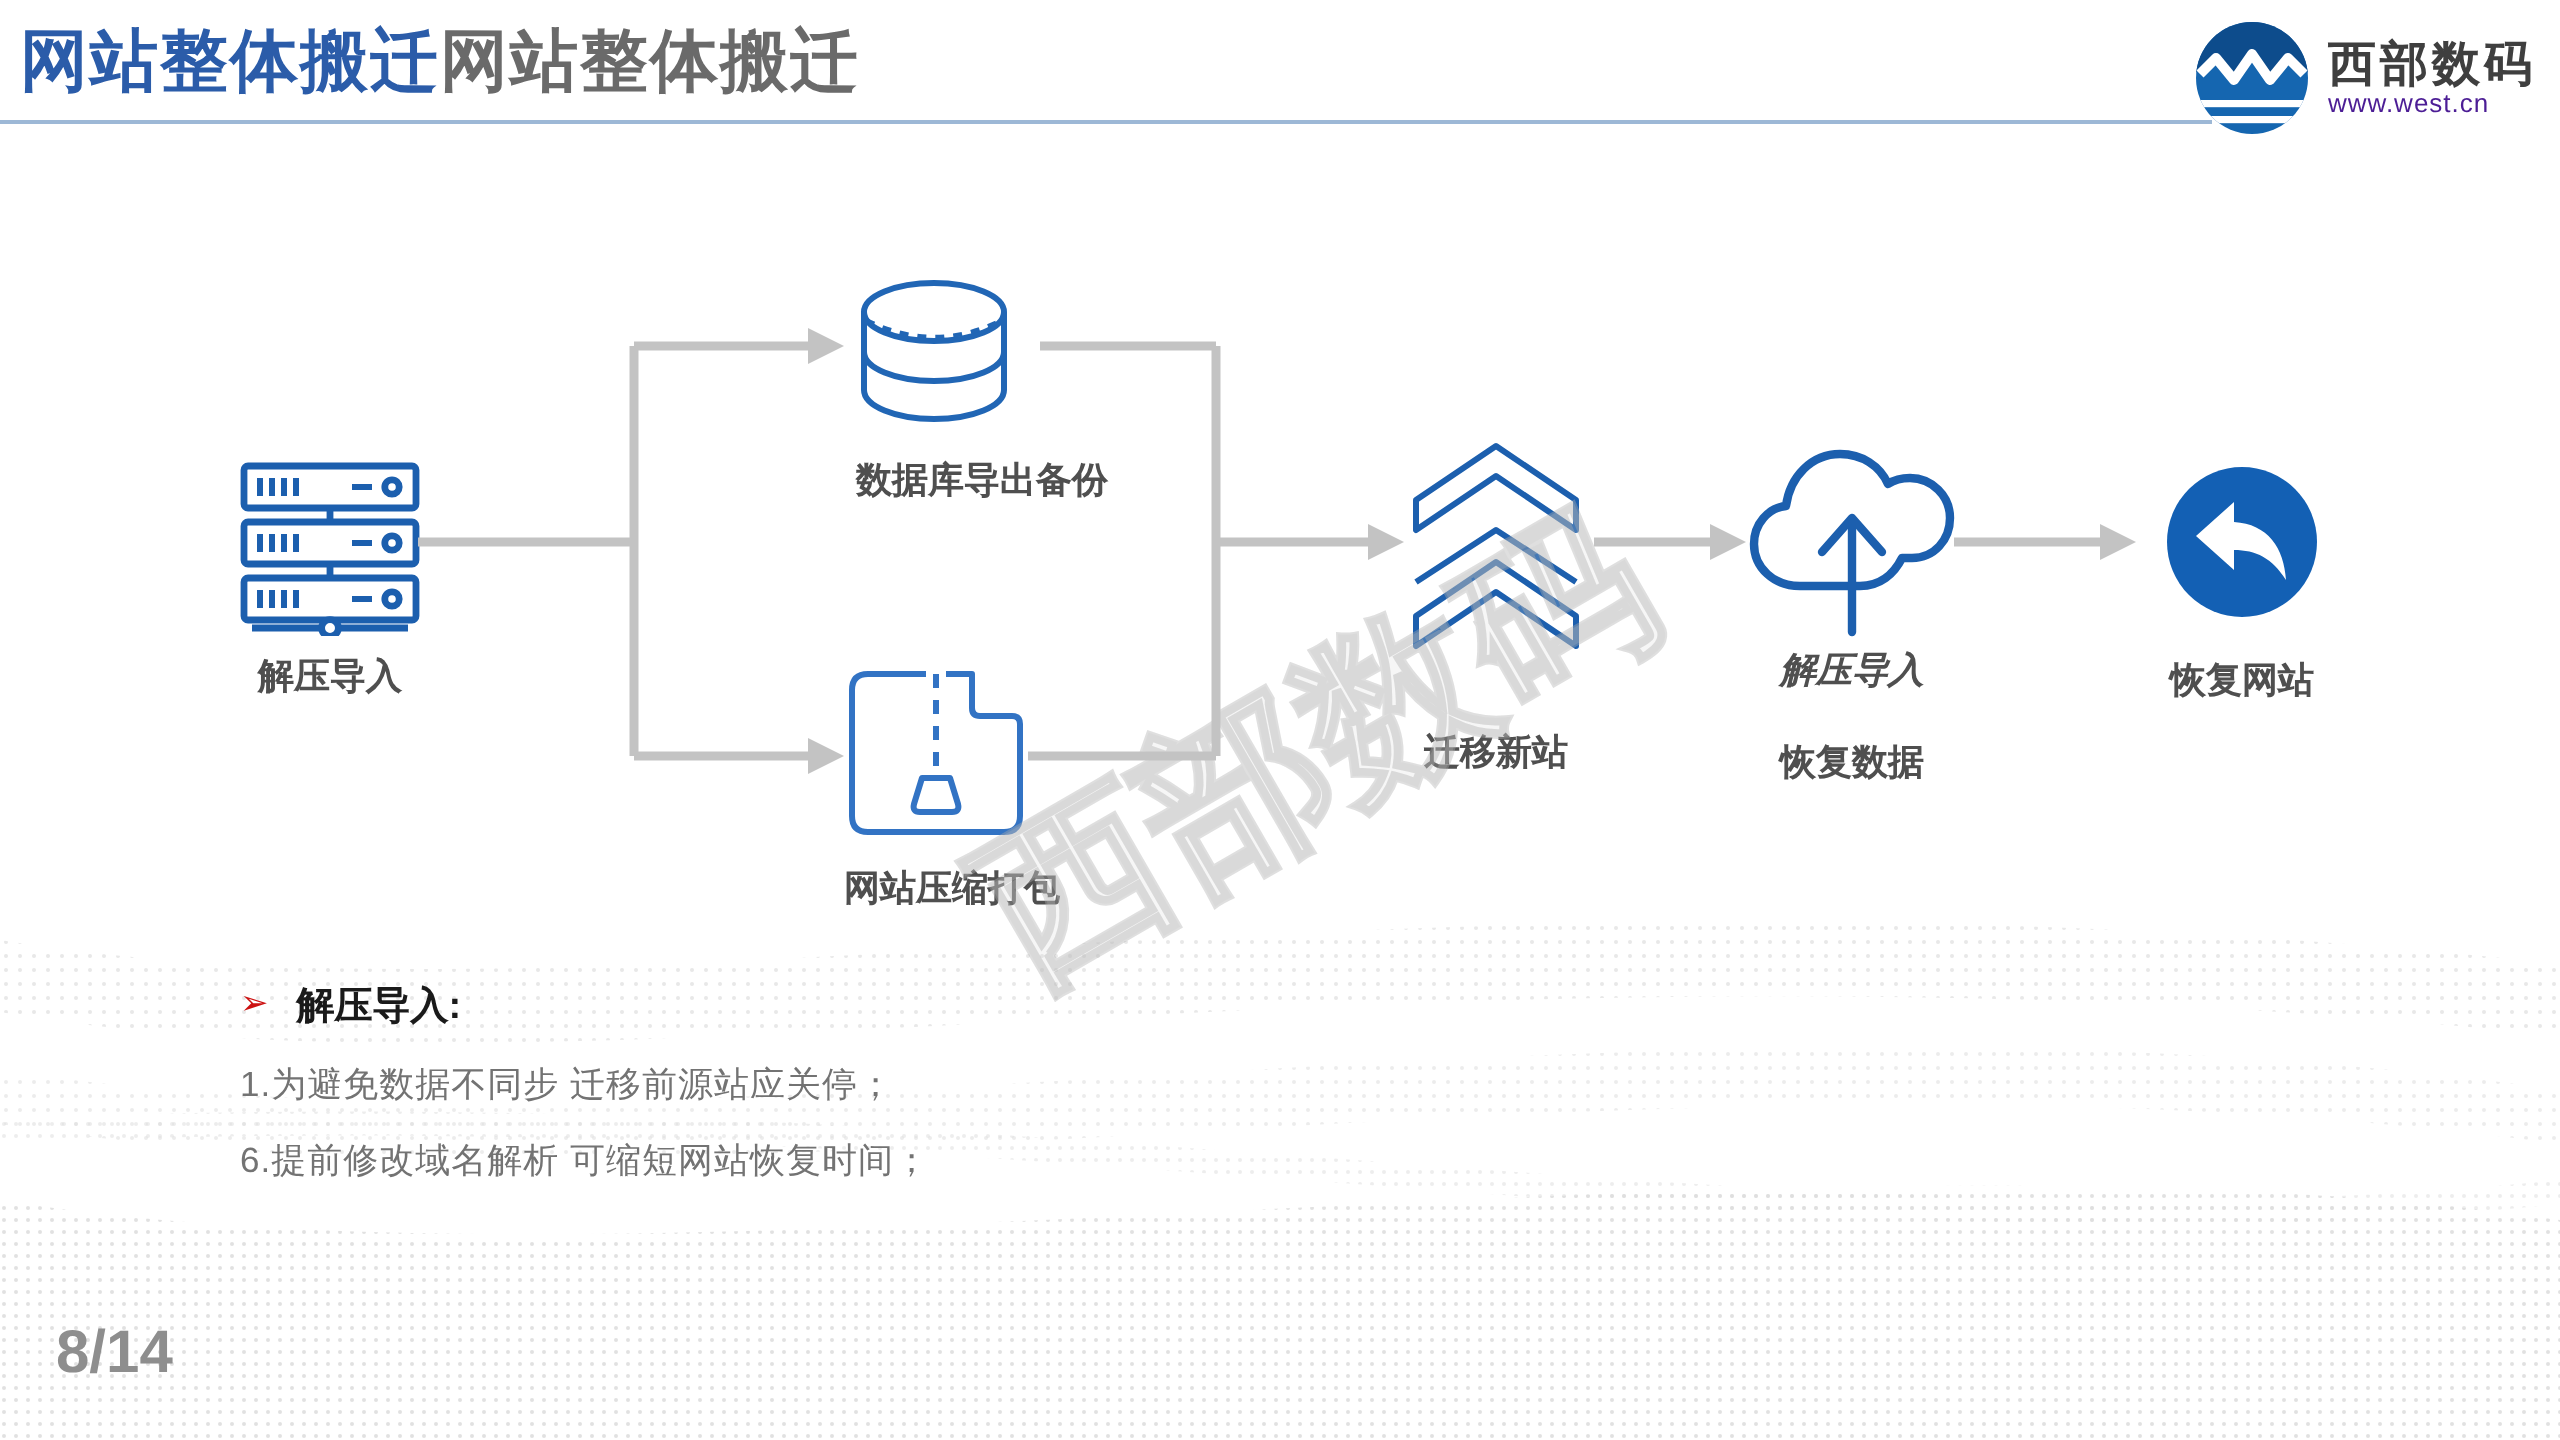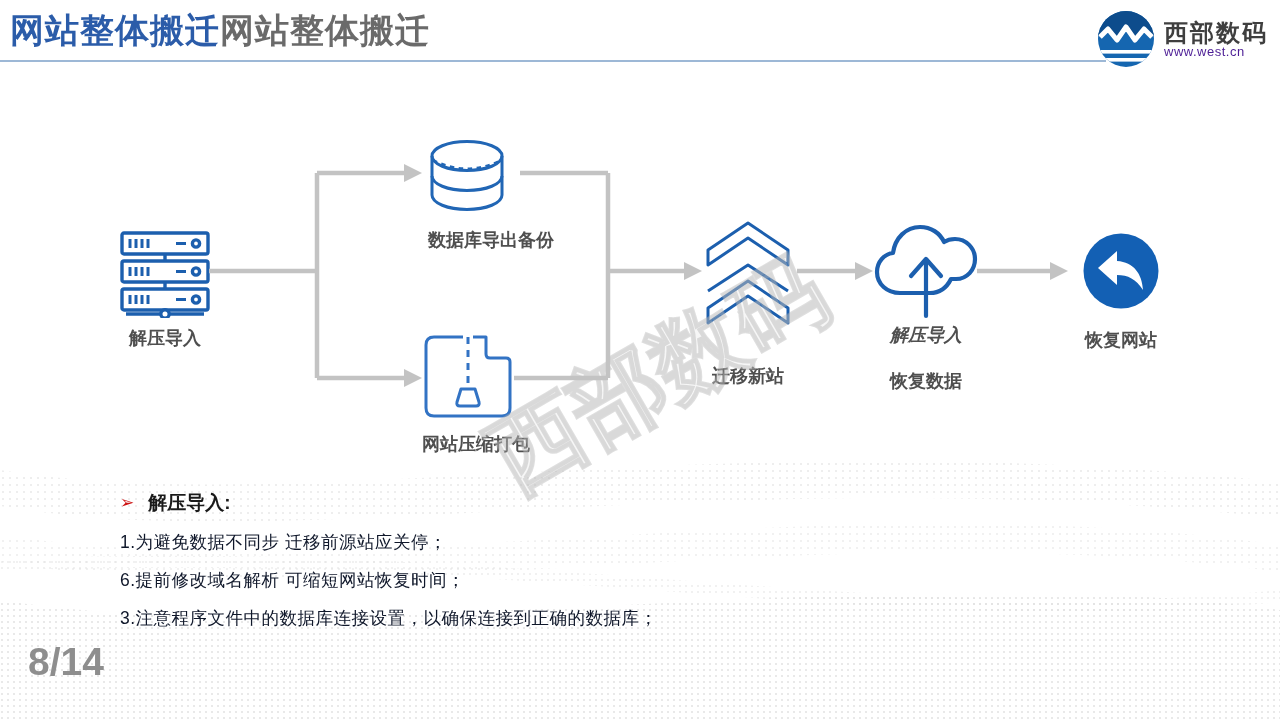--- a/index.html
+++ b/index.html
@@ -33,24 +33,24 @@
     font-size:92px; font-weight:bold; text-align:center; line-height:1; white-space:nowrap;
     color:rgba(215,215,215,0.22);
     -webkit-text-stroke:2px rgba(175,175,175,0.40);
     transform:rotate(-30deg);
   }
 
   
   .notes { position:absolute; left:120px; top:490px; z-index:2; }
   .notes-heading { display:flex; align-items:center; gap:14px; font-size:19px; font-weight:bold; color:#1a1a1a; }
   .notes-bullet { color:#cc1111; font-size:17px; font-weight:normal; transform:translateY(-1px); }
-  .notes-item { margin-top:14px; font-size:17.5px; color:#0f172a; letter-spacing:.5px; }
+  .notes-item { margin-top:14px; font-size:17.5px; color:#737373; letter-spacing:.5px; }
   .notes-item:first-of-type { margin-top:18px; }
 
-  .page-number { position:absolute; left:28px; top:640px; font-size:39px; font-weight:bold; color:#8e8e8e; z-index:2; }
+  .page-number { position:absolute; left:28px; top:660px; font-size:30px; font-weight:bold; color:#8e8e8e; z-index:2; }
 
   
   .waves { position:absolute; left:0; bottom:0; z-index:0; }
 </style>
 </head>
 <body>
 
 <div id="slide">
 
   <svg class="waves" width="1280" height="280" viewBox="0 0 1280 280" aria-hidden="true">
@@ -197,18 +197,17 @@
     <div class="node-label" style="top:96px;">恢复网站</div>
   </div>
 
   <div class="notes">
     <div class="notes-heading">
       <span class="notes-bullet">➢</span>
       <span>解压导入:</span>
     </div>
     <div class="notes-item">1.为避免数据不同步 迁移前源站应关停；</div>
     <div class="notes-item">6.提前修改域名解析 可缩短网站恢复时间；</div>
-    <div class="notes-item">3.注意程序文件中的数据库连接设置，以确保连接到正确的数据库；</div>
   </div>
 
   <div class="page-number">8/14</div>
 
 </div>
 
 </body></html>

